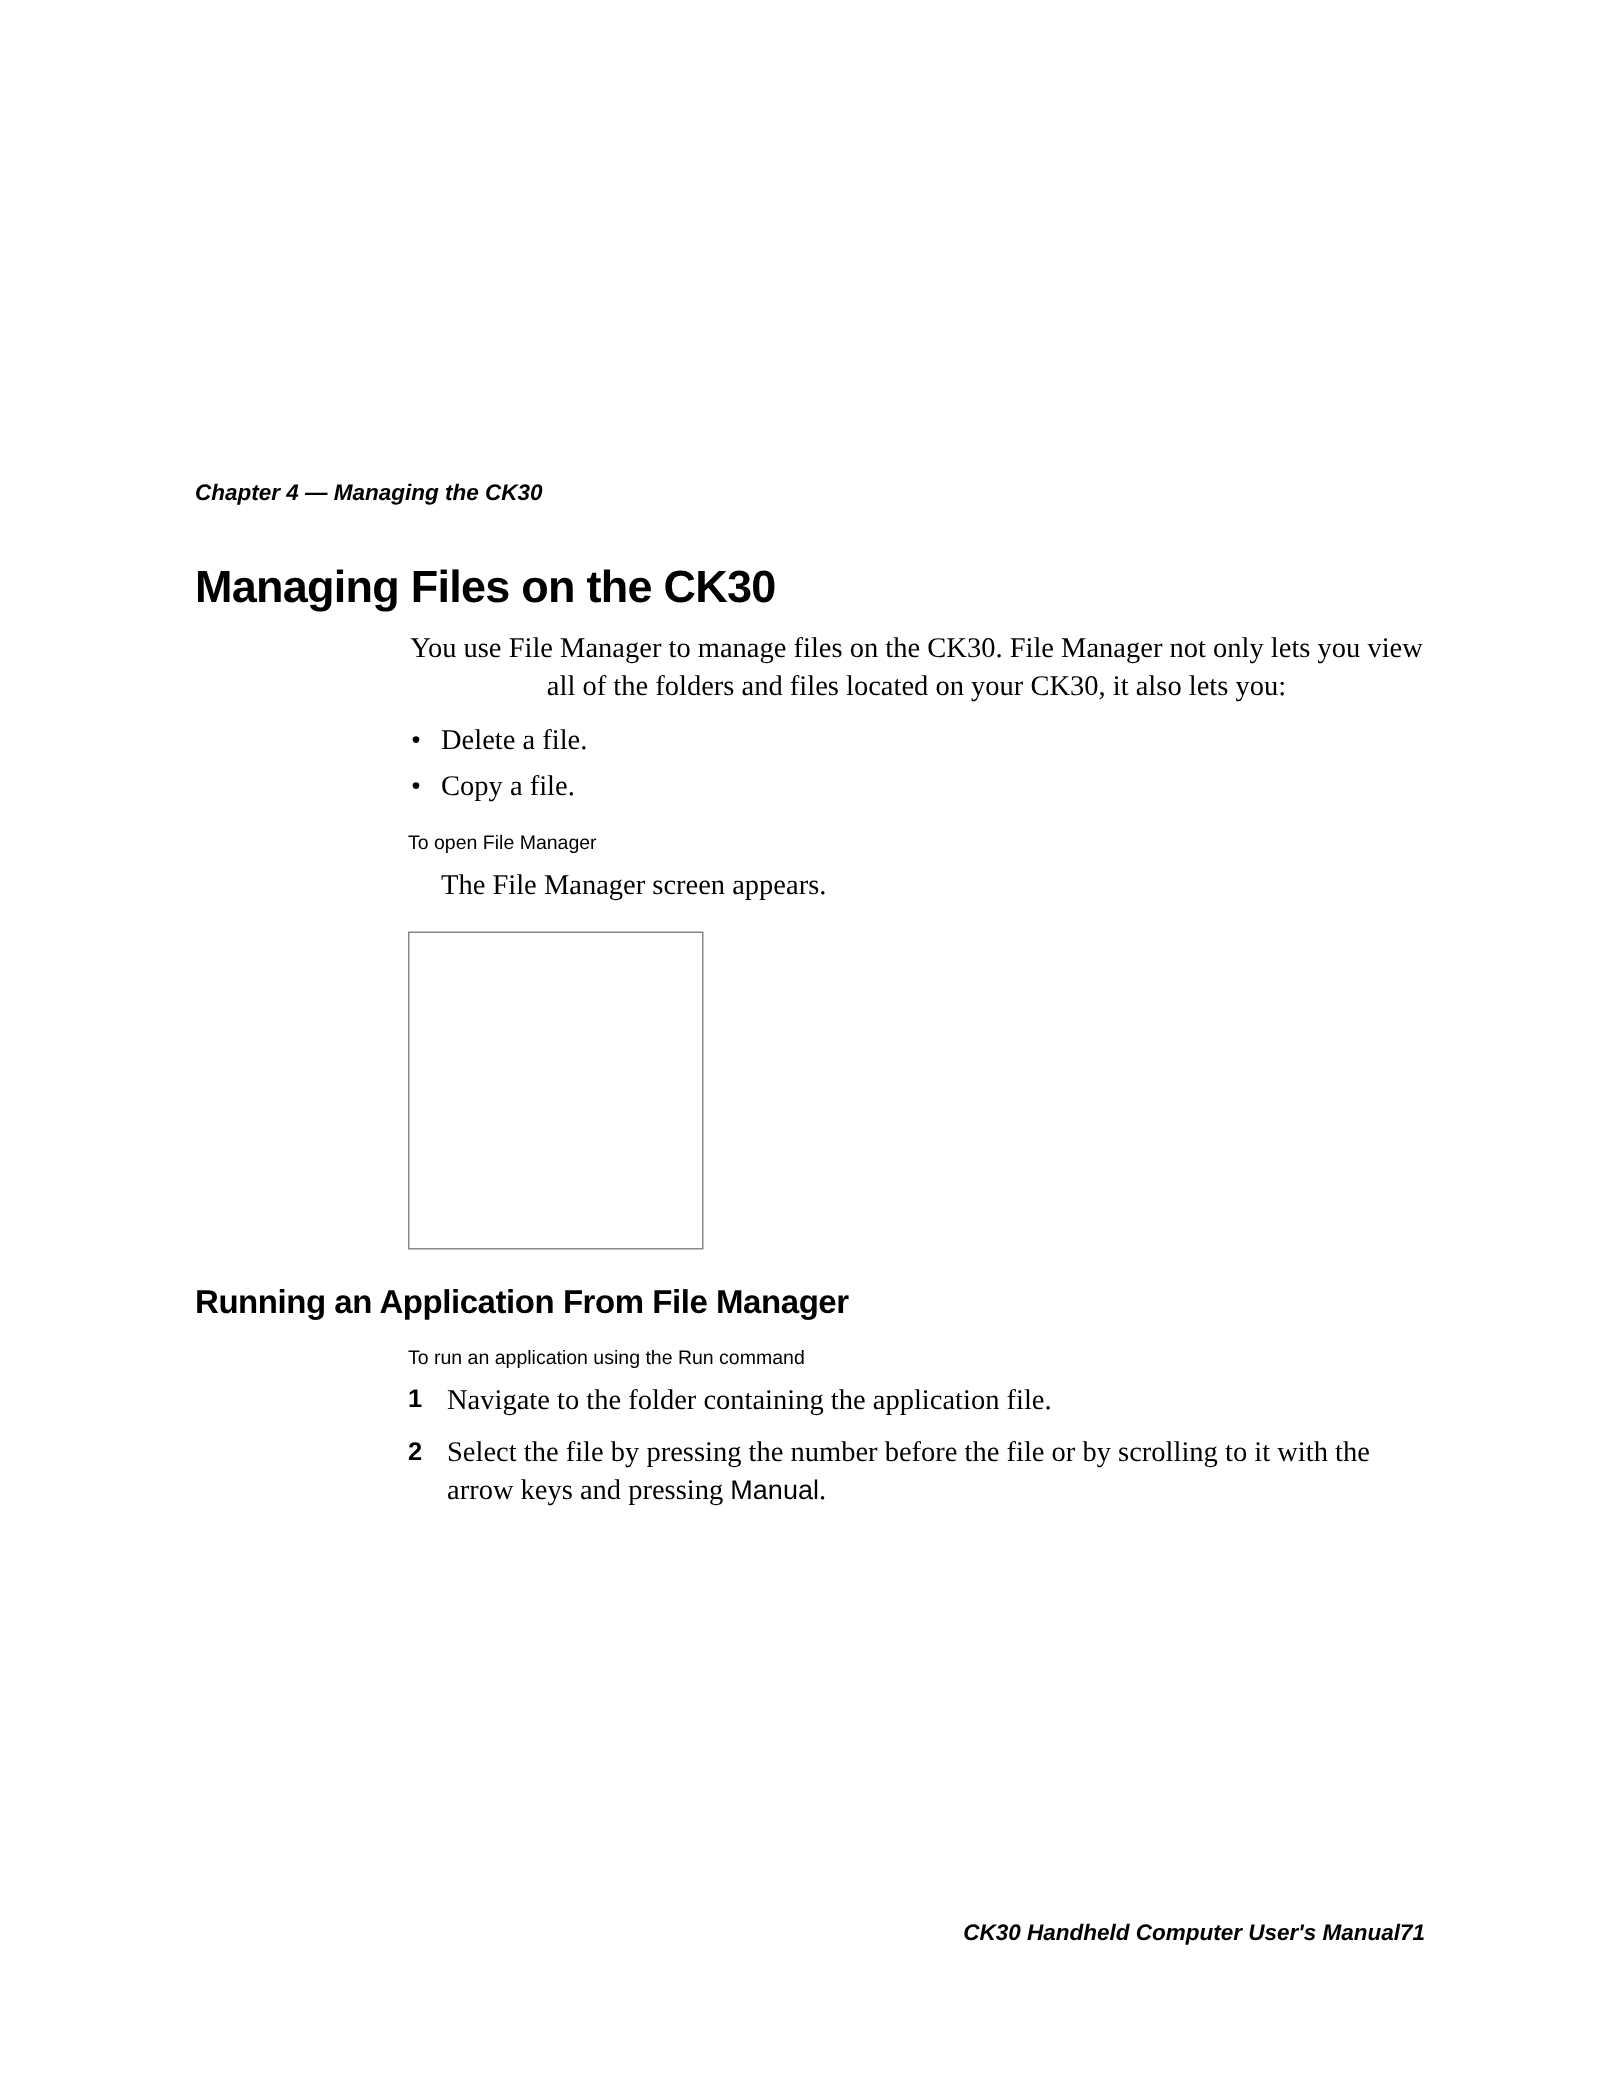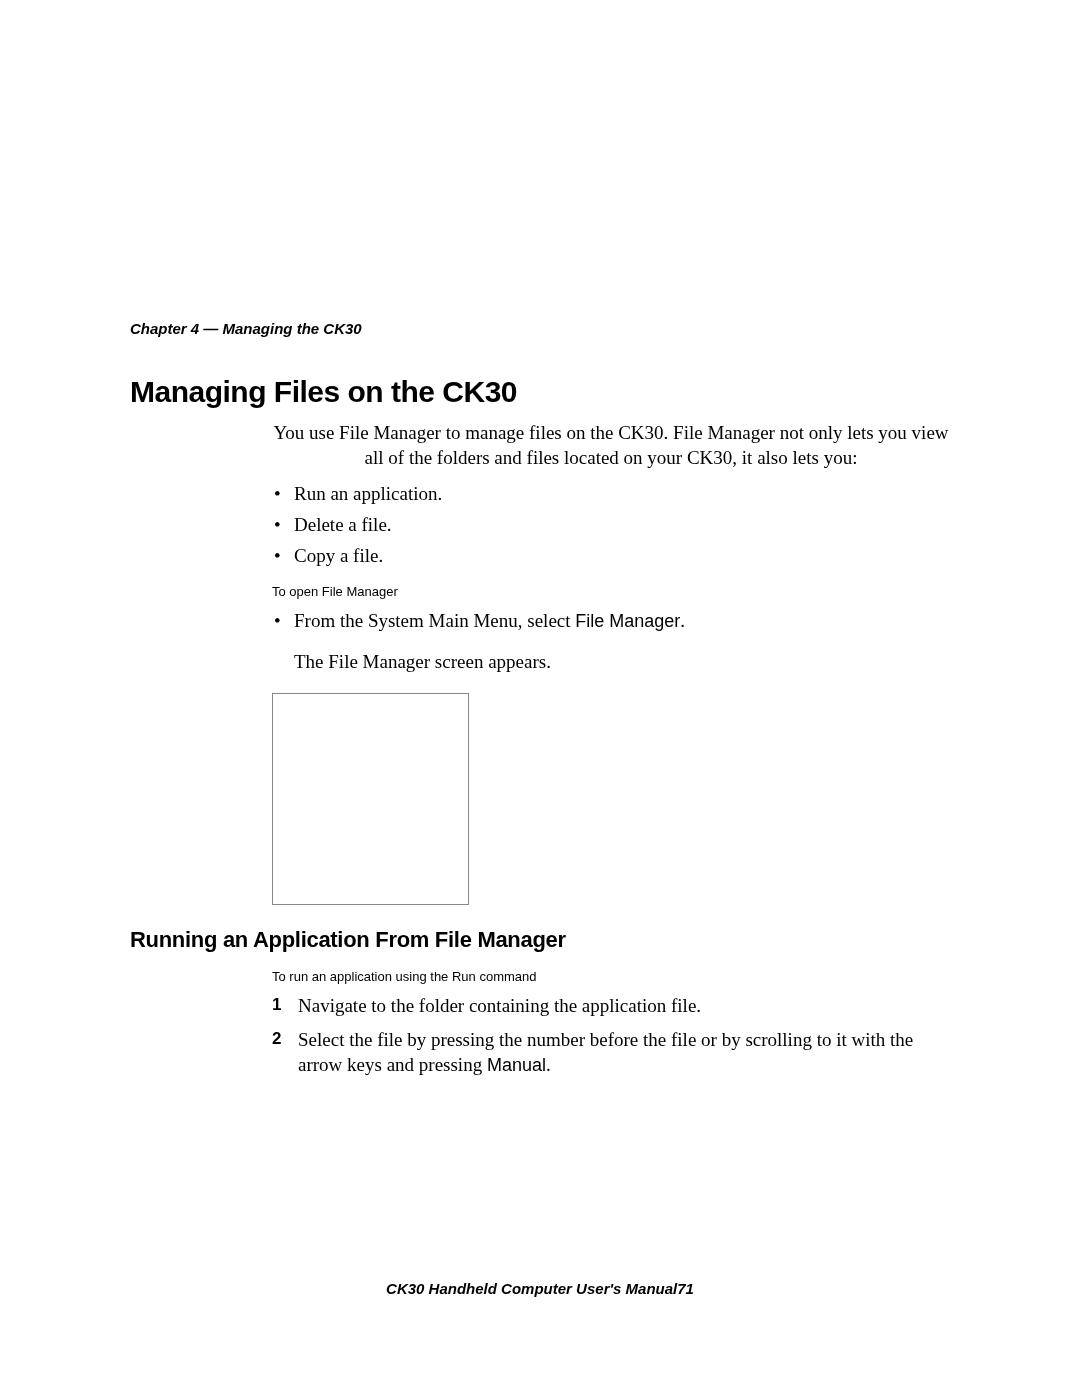--- a/index.html
+++ b/index.html
@@ -101,52 +101,46 @@
     font-family: Arial, Helvetica, sans-serif;
     font-weight: bold;
     font-size: 17px;
   }
   .footer {
     position: absolute;
     bottom: 100px;
     left: 130px;
     right: 130px;
     display: flex;
-    justify-content: center;
+    justify-content: flex-end;
     font-family: Arial, Helvetica, sans-serif;
     font-weight: bold;
     font-style: italic;
     font-size: 15px;
   }
 </style>
 </head>
 <body>
 
 <div class="page">
 
   <div class="chapter-header">Chapter 4 — Managing the CK30</div>
 
   <div class="h1">Managing Files on the CK30</div>
 
   <div class="body-block">
     <p class="intro-p">You use File Manager to manage files on the CK30. File Manager not only lets you view all of the folders and files located on your CK30, it also lets you:</p>
 
     <ul class="bullet-list">
-      <li class="bullet-item">Run an application.</li>
       <li class="bullet-item">Delete a file.</li>
       <li class="bullet-item">Copy a file.</li>
     </ul>
 
     <div class="subhead">To open File Manager</div>
 
-    <ul class="bullet-list">
-      <li class="bullet-item">
-        <span>From the System Main Menu, select </span><span class="sans-inline">File Manager</span><span>.</span>
-      </li>
-    </ul>
     <p class="step-para">The File Manager screen appears.</p>
 
     <div class="img-placeholder"></div>
   </div>
 
   <div class="h2">Running an Application From File Manager</div>
 
   <div class="body-block">
 
     <div class="subhead">To run an application using the Run command</div>

